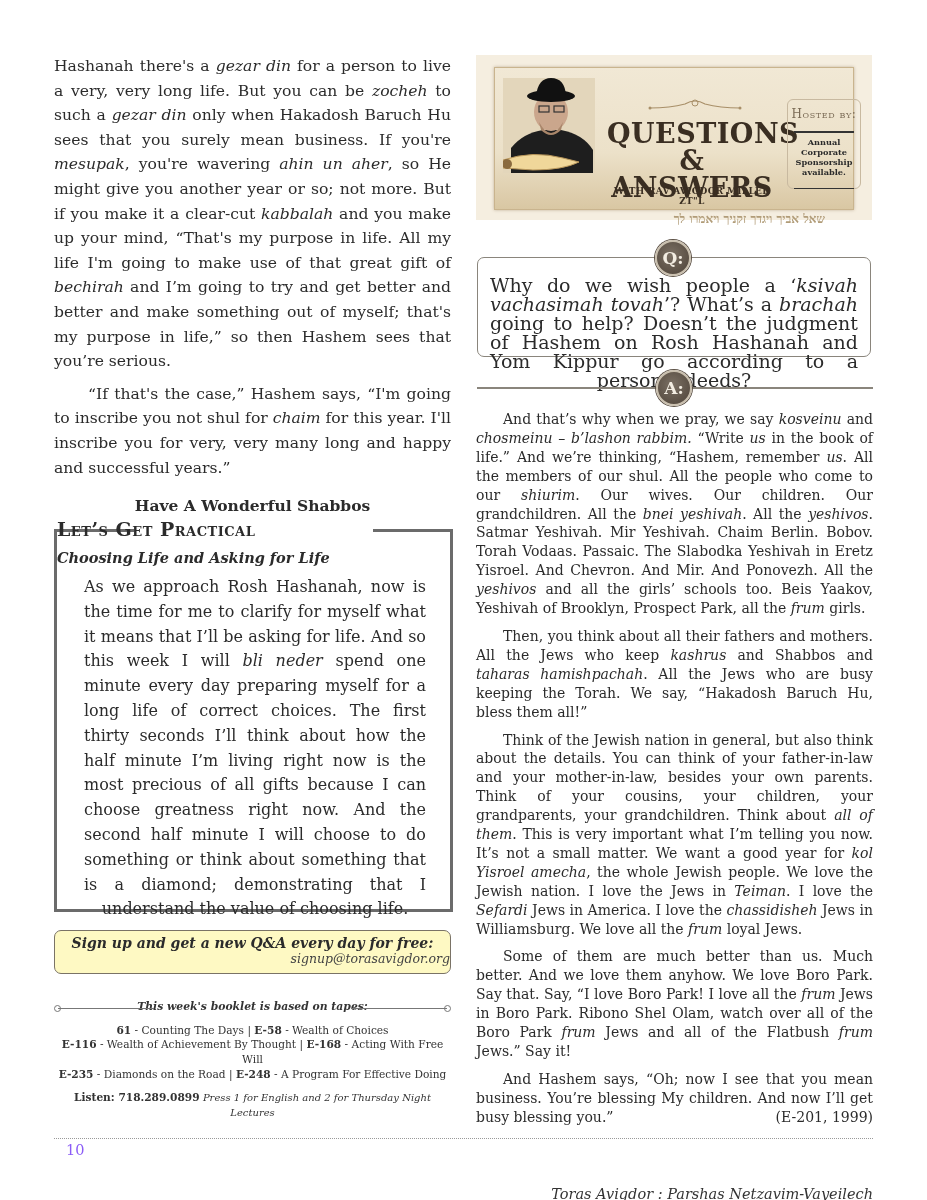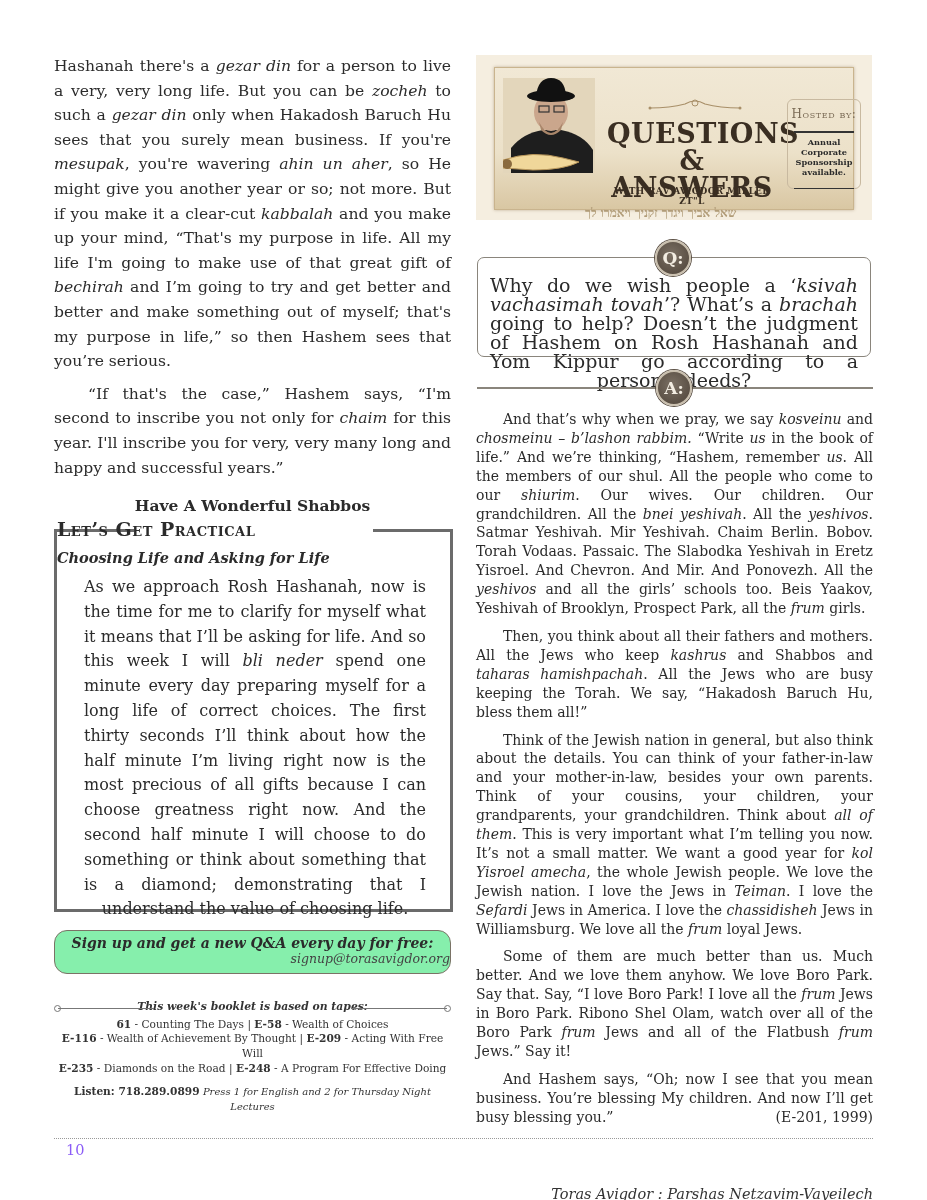--- a/index.html
+++ b/index.html
@@ -16,45 +16,45 @@
                border:3px solid #6b6b6b; border-top:none; }
   .practical .top-line { position:absolute; top:0; height:3px; background:#6b6b6b; }
   .practical .title { position:absolute; top:-11px; left:0; right:0; text-align:left;
                       font-size:19px; font-weight:bold; letter-spacing:0.5px; font-variant:small-caps; color:#2b2b2b; }
   .practical .subtitle { position:absolute; top:20px; left:0; right:0; text-align:left;
                       font-size:14.5px; font-weight:bold; font-style:italic; }
   .practical .ptext { position:absolute; top:46px; left:27px; right:24px;
                       font-size:16px; line-height:24.8px; text-align:justify; text-align-last:center; }
 
   .signup { position:absolute; left:54px; top:930px; width:395px; height:42px;
-            border:1.5px solid #7a7366; border-radius:13px; background:#86efac; text-align:center; }
+            border:1.5px solid #7a7366; border-radius:7px; background:#fef9c3; text-align:center; }
   .signup .s1 { font-size:14px; font-weight:bold; font-style:italic; margin-top:4px; }
   .signup .s2 { font-size:12.5px; font-style:italic; color:#444; margin-top:0px;text-align:right; }
 
   .tapes { position:absolute; left:54px; top:1000px; width:397px; text-align:center; font-size:10.6px; line-height:14.7px; color:#333; }
-  .tapes .hdr { position:relative; font-weight:bold; font-style:italic; font-size:10.8px; margin-bottom:2px; }
+  .tapes .hdr { position:relative; font-weight:bold; font-style:italic; font-size:10.8px; margin-bottom:8px; }
   .tapes .hdr .ln { position:absolute; top:8px; height:1px; background:#777; }
   .tapes .hdr .ln.l { left:4px; width:96px; }
   .tapes .hdr .ln.r { right:4px; width:96px; }
   .tapes .hdr .dot { position:absolute; top:5px; width:5px; height:5px; border:1px solid #777; border-radius:50%; }
   .tapes .listen { margin-top:8px; font-size:10.6px; }
   .tapes .listen i { font-size:10px; }
 
   
   .banner { position:absolute; left:476px; top:55px; width:396px; height:165px;
             background:#f5eee0; }
   .banner-inner { position:absolute; left:18px; top:12px; right:18px; bottom:10px;
             background:linear-gradient(180deg,#f1e8d5 0%,#ece1c9 60%,#d9c7a3 100%);
             border:1px solid #c9b48e; box-shadow:0 0 3px rgba(120,90,50,.4); }
   .photo { position:absolute; left:8px; top:10px; width:92px; height:95px; }
   .banner .q-title { position:absolute; left:112px; top:52px; width:170px; text-align:center;
             font-size:27px; font-weight:bold; color:#3a2e22; letter-spacing:0.5px; line-height:27px; }
   .banner .with { position:absolute; left:112px; top:118px; width:170px; text-align:center;
             font-size:9px; font-weight:bold; color:#3a2e22; letter-spacing:0.3px; }
-  .banner .hebrew { position:absolute; left:90px; top:138px; width:240px; text-align:left; direction:rtl;
+  .banner .hebrew { position:absolute; left:90px; top:144px; width:240px; text-align:right; direction:rtl;
             font-size:12px; color:#b19c78; font-weight:bold; }
   .banner .orn { position:absolute; left:150px; top:30px; width:100px; height:14px; }
   .hosted { position:absolute; left:292px; top:31px; width:72px; height:88px;
             border:1px solid #c8b9a0; border-radius:6px; text-align:center; }
   .hosted .h1 { font-size:12px; color:#7a6a55; letter-spacing:0.6px; margin-top:7px; font-variant:small-caps; }
   .hosted .ln { height:1.5px; background:#333; margin:10px 6px 4px 6px; }
   .hosted .h2 { font-size:8.2px; line-height:10px; color:#2b2b2b; font-weight:bold; }
   .hosted .ln2 { position:absolute; bottom:-1px; left:6px; right:6px; height:1.5px; background:#333; }
 
   
@@ -74,21 +74,21 @@
 
   .footer-line { position:absolute; left:54px; top:1138px; width:819px; border-top:1px dotted #999; }
   .page-num { position:absolute; left:54px; top:1142px; font-size:14.5px; color:#8b5cf6;margin-left:12px; }
   .footer-title { position:absolute; right:54px; top:1142px; font-size:14.5px; font-style:italic; color:#333;margin-top:44px; }
 </style>
 </head>
 <body>
 
 <div class="col-left">
   <p class="body-text"><span>Hashanah there's a </span><i>gezar din</i><span> for a person to live a very, very long life. But you can be </span><i>zocheh</i><span> to such a </span><i>gezar din</i><span> only when Hakadosh Baruch Hu sees that you surely mean business. If you're </span><i>mesupak</i><span>, you're wavering </span><i>ahin un aher</i><span>, so He might give you another year or so; not more. But if you make it a clear-cut </span><i>kabbalah</i><span> and you make up your mind, “That's my purpose in life. All my life I'm going to make use of that great gift of </span><i>bechirah</i><span> and I’m going to try and get better and better and make something out of myself; that's my purpose in life,” so then Hashem sees that you’re serious.</span></p>
-  <p class="body-text indent"><span>“If that's the case,” Hashem says, “I'm second to inscribe you not only for </span><i>chaim</i><span> for this year. I'll inscribe you for very, very many long and happy and successful years.”</span></p>
+  <p class="body-text indent"><span>“If that's the case,” Hashem says, “I'm going to inscribe you not shul for </span><i>chaim</i><span> for this year. I'll inscribe you for very, very many long and happy and successful years.”</span></p>
   <p class="sign-off">Have A Wonderful Shabbos</p>
 </div>
 
 <div class="practical">
   <div class="top-line" style="left:-3px;width:80px;"></div>
   <div class="top-line" style="right:-3px;width:80px;"></div>
   <div class="title">Let’s Get Practical</div>
   <div class="subtitle">Choosing Life and Asking for Life</div>
   <div class="ptext"><span>As we approach Rosh Hashanah, now is the time for me to clarify for myself what it means that I’ll be asking for life. And so this week I will </span><i>bli neder</i><span> spend one minute every day preparing myself for a long life of correct choices. The first thirty seconds I’ll think about how the half minute I’m living right now is the most precious of all gifts because I can choose greatness right now. And the second half minute I will choose to do something or think about something that is a diamond; demonstrating that I understand the value of choosing life.</span></div>
 </div>
@@ -101,21 +101,21 @@
 <div class="tapes">
   <div class="hdr">
     <span class="dot" style="left:0;"></span>
     <span class="ln l"></span>
     <span>This week's booklet is based on tapes:</span>
     <span class="ln r"></span>
     <span class="dot" style="right:0;"></span>
   </div>
   <div id="tape-lines">
       <div><b>61</b><span> - Counting The Days</span> | <b>E-58</b><span> - Wealth of Choices</span></div>
-      <div><b>E-116</b><span> - Wealth of Achievement By Thought</span> | <b>E-209</b><span> - Acting With Free Will</span></div>
+      <div><b>E-116</b><span> - Wealth of Achievement By Thought</span> | <b>E-168</b><span> - Acting With Free Will</span></div>
       <div><b>E-235</b><span> - Diamonds on the Road</span> | <b>E-248</b><span> - A Program For Effective Doing</span></div>
     </div>
   <div class="listen">
     <b>Listen: 718.289.0899</b>
     <i>Press 1 for English and 2 for Thursday Night Lectures</i>
   </div>
 </div>
 
 <div class="banner">
   <div class="banner-inner">

